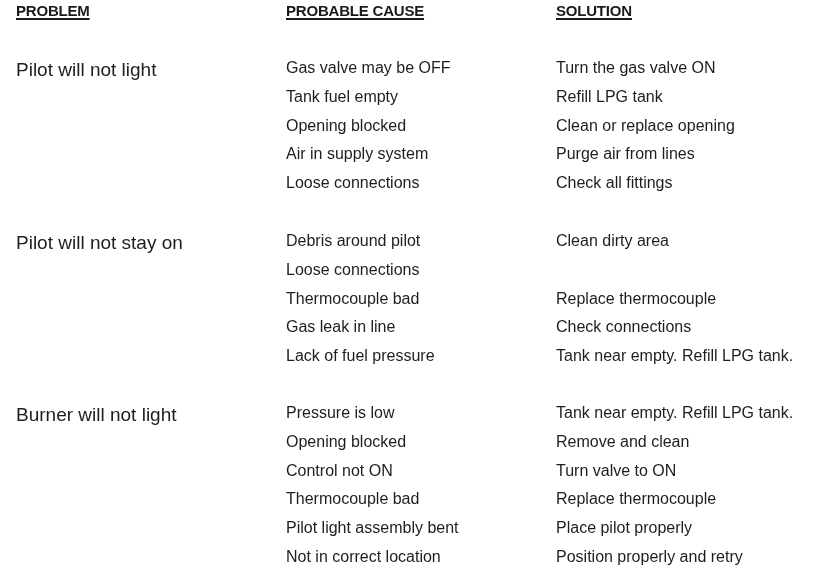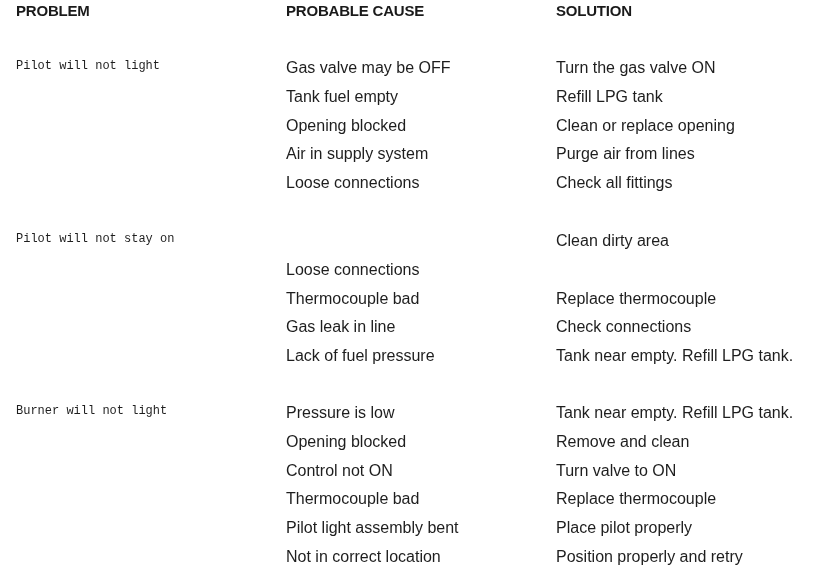--- a/index.html
+++ b/index.html
@@ -2,28 +2,28 @@
 <html><head>
 <meta charset="utf-8">
 <style>
   html, body { margin: 0; padding: 0; background: #ffffff; }
   body {
     width: 823px; height: 575px; position: relative; overflow: hidden;
     font-family: "Liberation Sans", sans-serif; color: #1e1e1e;
   }
   .hdr {
     position: absolute; top: 2px; font-weight: bold; font-size: 15px;
-    text-decoration-thickness: 2px; text-underline-offset: 2px;
+    text-decoration: underline; text-decoration-thickness: 2px; text-underline-offset: 2px;
     color: #1a1a1a; letter-spacing: -0.2px;
   }
   .c1 { left: 16px; }
   .c2 { left: 286px; text-align: center; }
   .c3 { left: 556px; }
   .group { position: absolute; left: 0; width: 823px; }
-  .problem { position: absolute; left: 16px; top: 0; font-size: 12px; white-space: nowrap; font-family: Liberation Mono, monospace; }
+  .problem { position: absolute; left: 16px; top: 0; font-size: 19px; white-space: nowrap; }
   .row { position: absolute; height: 28.8px; width: 661px; left: 0; }
   .cause, .sol { position: absolute; top: 0; font-size: 16px; white-space: nowrap; }
   .cause { left: 286px; }
   .sol { left: 556px; }
 </style>
 </head>
 <body>
 
 <div>
   <div class="hdr c1">PROBLEM</div>
@@ -50,20 +50,21 @@
     </div>
     <div class="row" style="top:115.2px">
       <span class="cause">Loose connections</span>
       <span class="sol">Check all fittings</span>
     </div>
   </div>
 
   <div class="group" style="top:232px">
     <div class="problem">Pilot will not stay on</div>
     <div class="row" style="top:0px">
+      <span class="cause">Debris around pilot</span>
       <span class="sol">Clean dirty area</span>
     </div>
     <div class="row" style="top:28.8px">
       <span class="cause">Loose connections</span>
     </div>
     <div class="row" style="top:57.6px">
       <span class="cause">Thermocouple bad</span>
       <span class="sol">Replace thermocouple</span>
     </div>
     <div class="row" style="top:86.4px">

